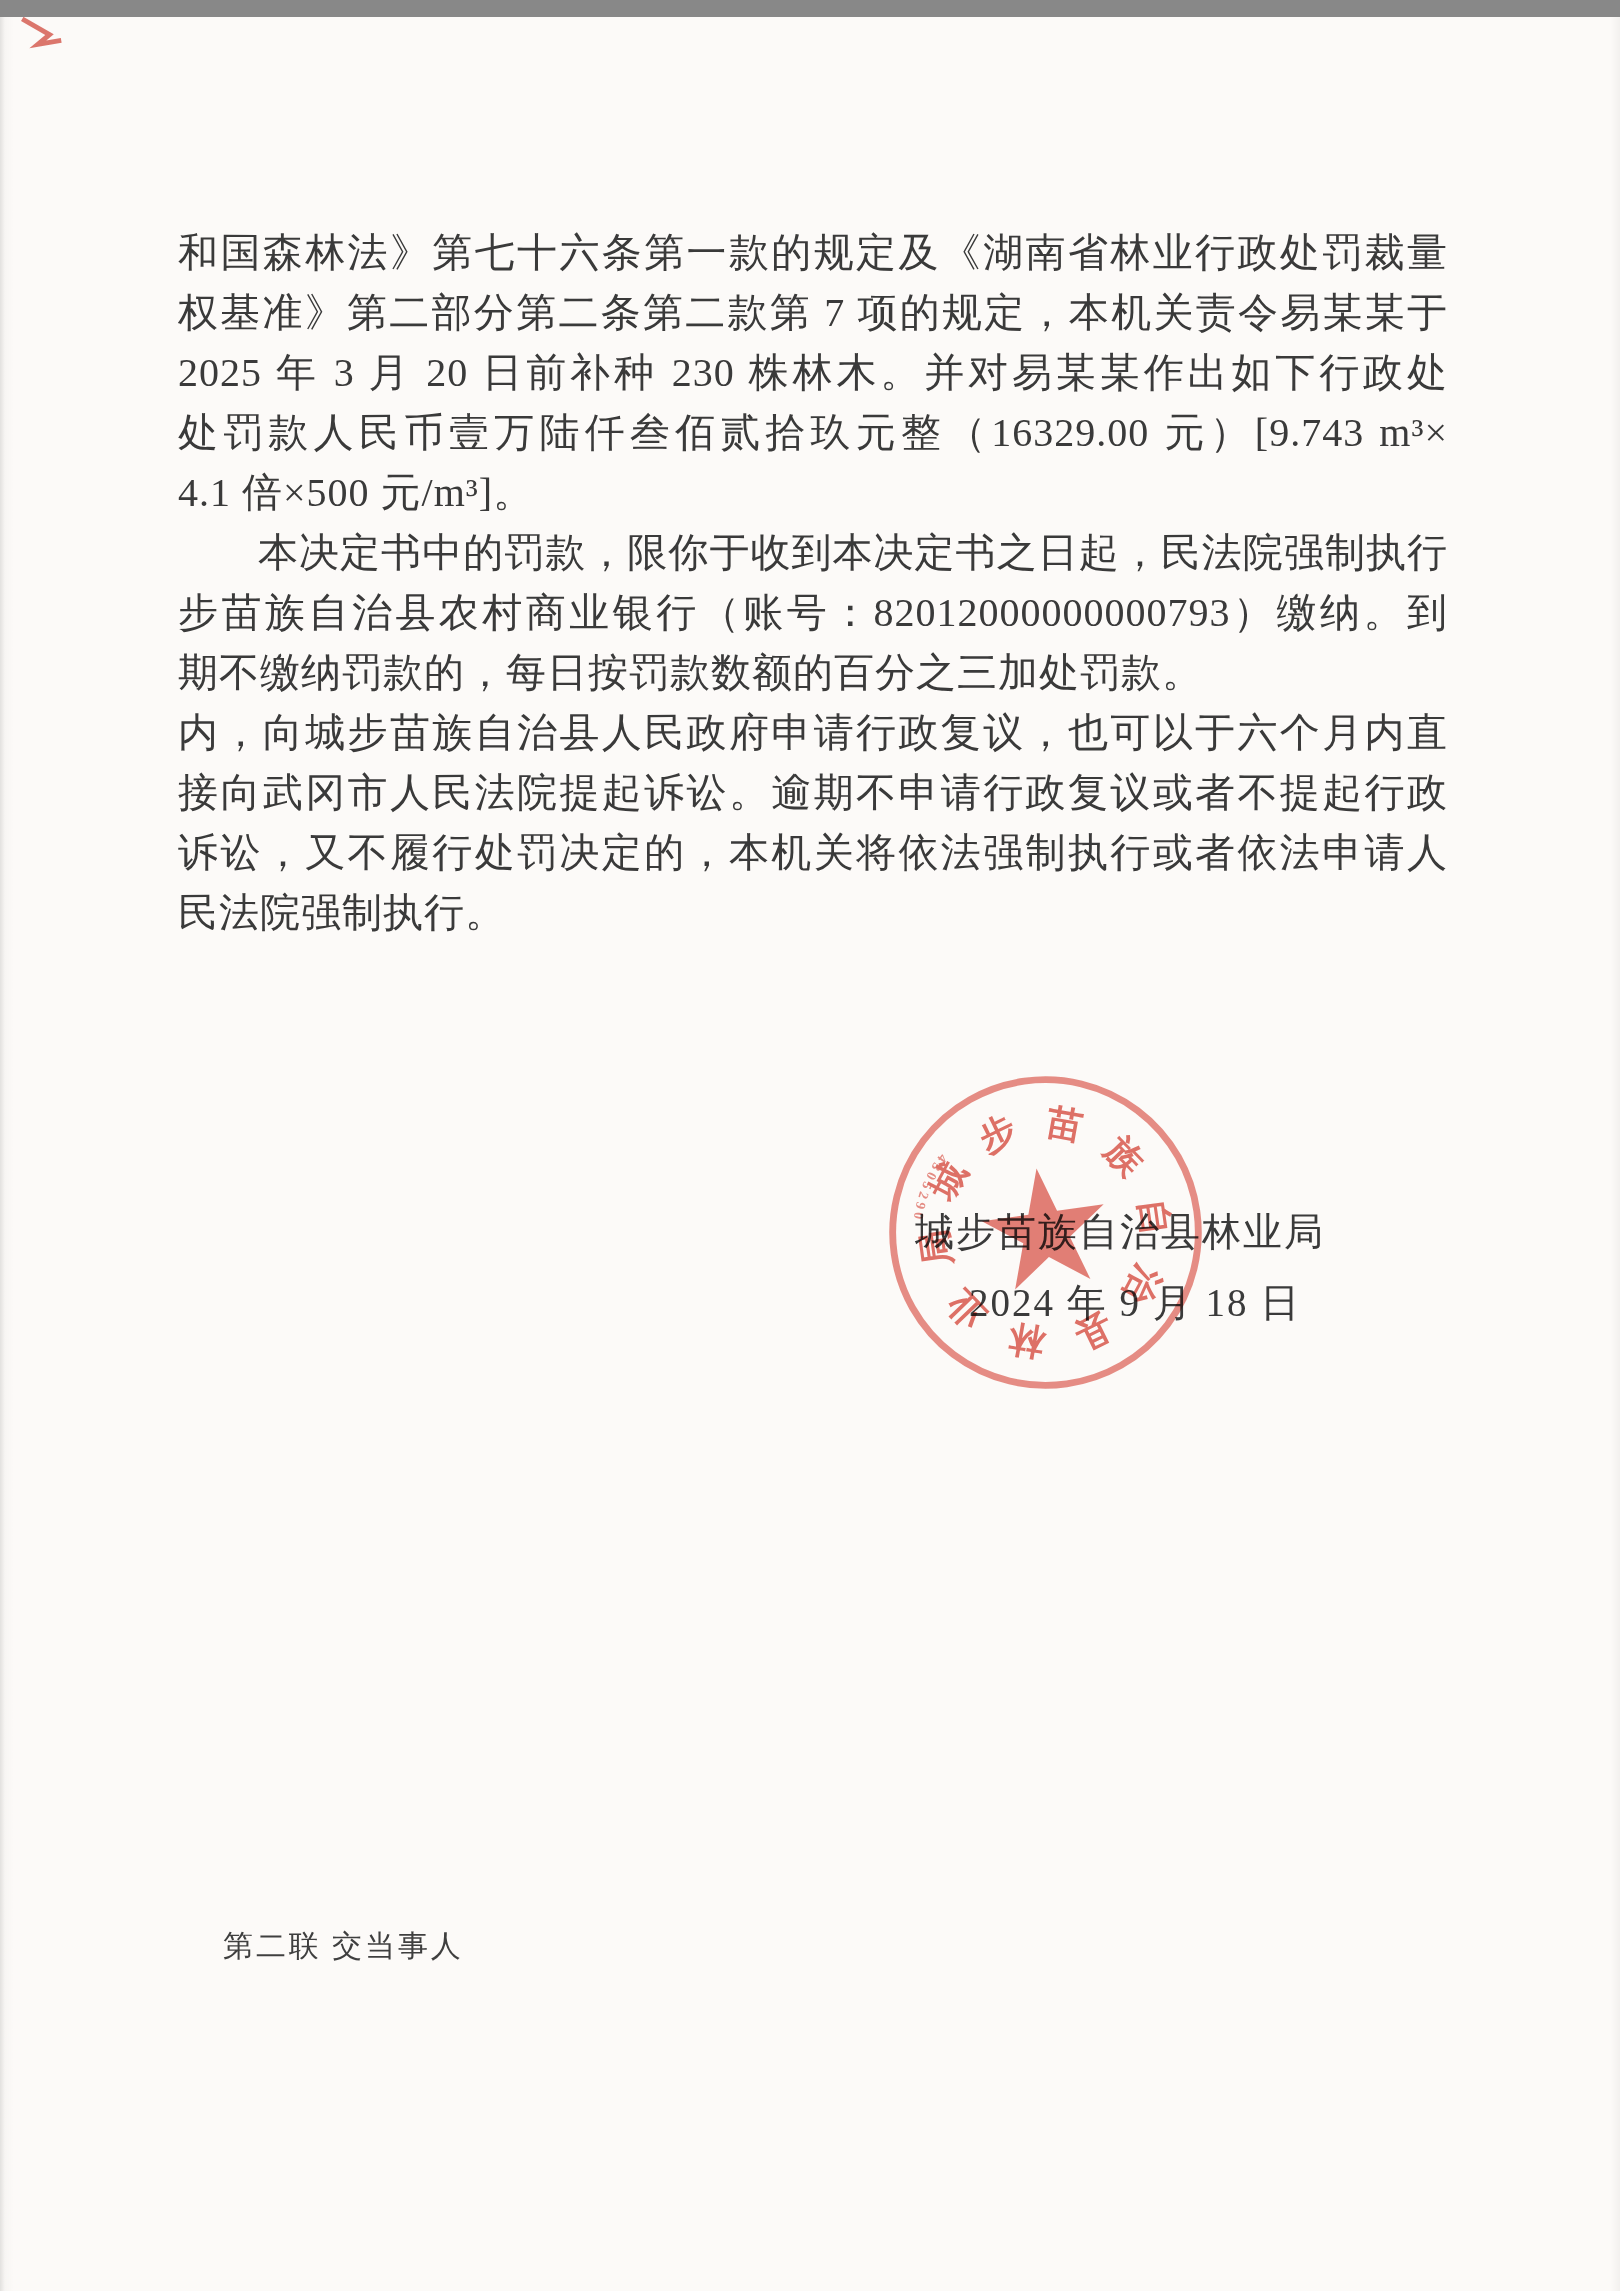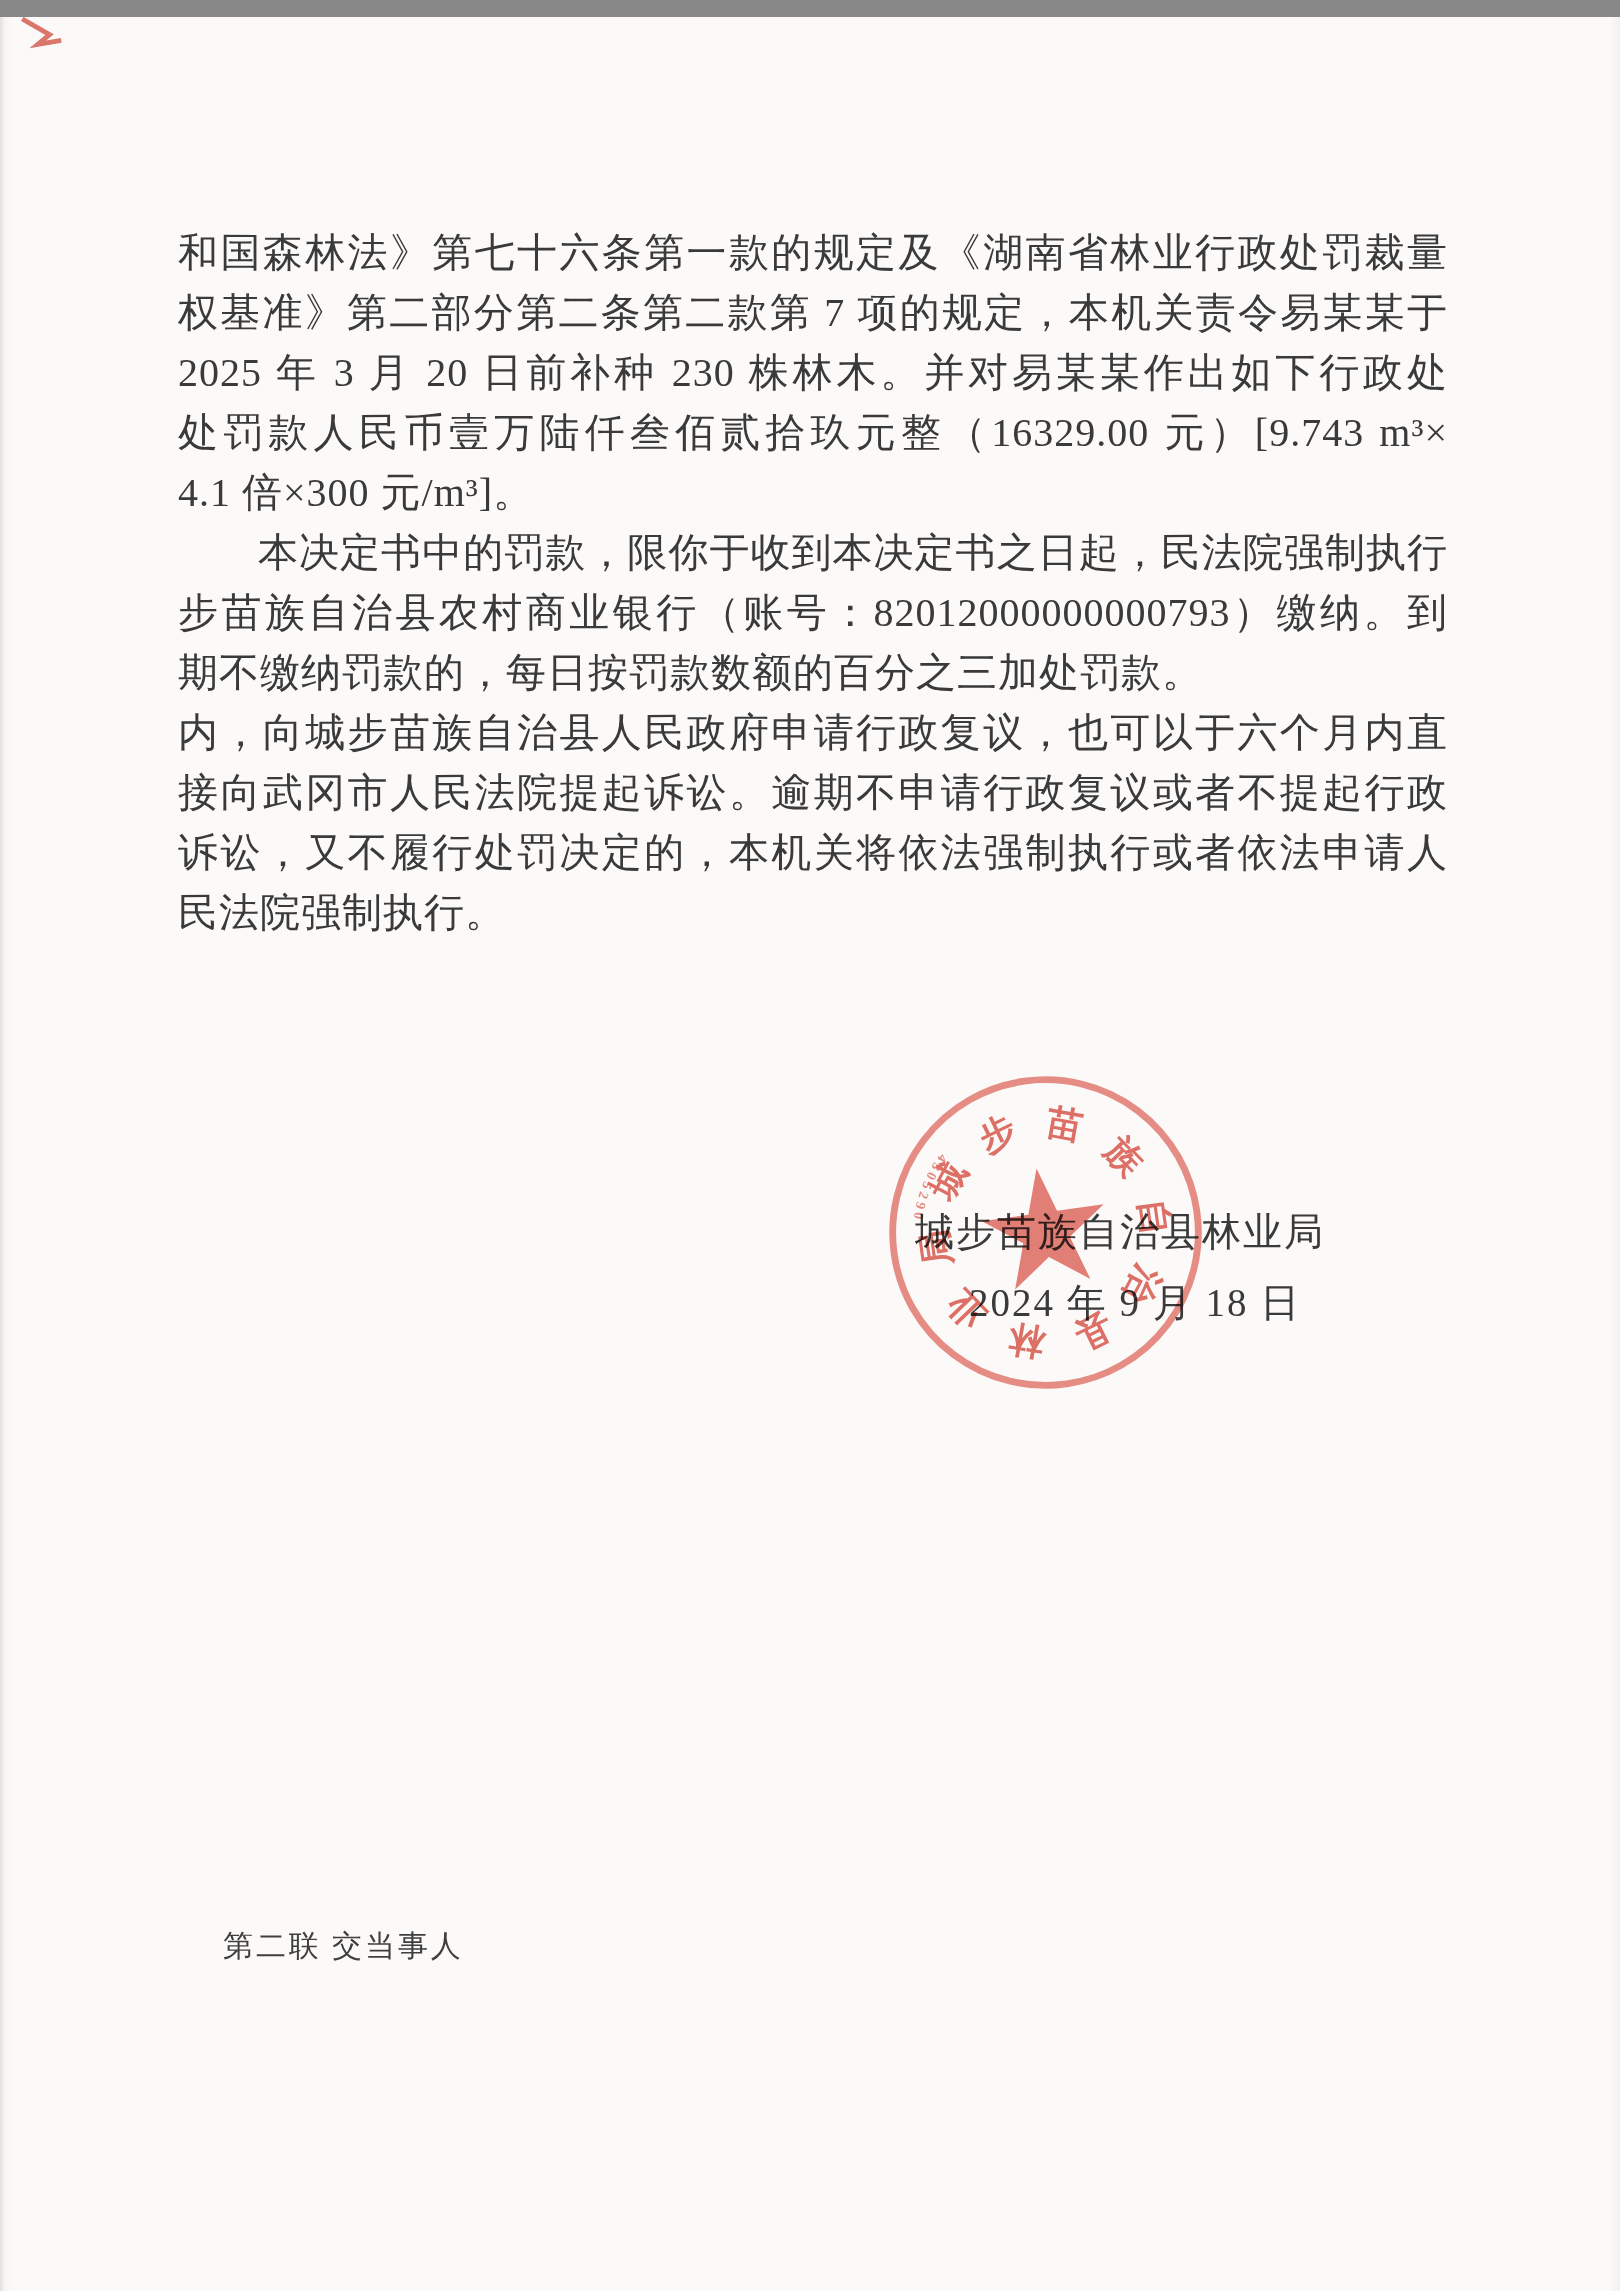--- a/index.html
+++ b/index.html
@@ -77,21 +77,21 @@
 
   <svg class="corner-mark" width="69" height="39" viewBox="0 0 70 40">
     <polyline points="6,2 34,18 22,28 46,24" fill="none" stroke="#d0493e" stroke-width="5" opacity="0.75"></polyline>
   </svg>
 
   <div class="bodytext">
     <div class="l jf">和国森林法》第七十六条第一款的规定及《湖南省林业行政处罚裁量</div>
     <div class="l jf">权基准》第二部分第二条第二款第 7 项的规定，本机关责令易某某于</div>
     <div class="l jf">2025 年 3 月 20 日前补种 230 株林木。并对易某某作出如下行政处罚：</div>
     <div class="l jf">处罚款人民币壹万陆仟叁佰贰拾玖元整（16329.00 元）[9.743 m³×</div>
-    <div class="l end">4.1 倍×300 元/m³]。</div>
+    <div class="l end">4.1 倍×500 元/m³]。</div>
     <div class="l jf ind">本决定书中的罚款，限你于收到本决定书之日起，民法院强制执行</div>
     <div class="l jf">步苗族自治县农村商业银行（账号：82012000000000793）缴纳。到</div>
     <div class="l end">期不缴纳罚款的，每日按罚款数额的百分之三加处罚款。</div>
     <div class="l jf">内，向城步苗族自治县人民政府申请行政复议，也可以于六个月内直</div>
     <div class="l jf">接向武冈市人民法院提起诉讼。逾期不申请行政复议或者不提起行政</div>
     <div class="l jf">诉讼，又不履行处罚决定的，本机关将依法强制执行或者依法申请人</div>
     <div class="l end">民法院强制执行。</div>
   </div>
 
   <div class="sig-org">城步苗族自治县林业局</div>

